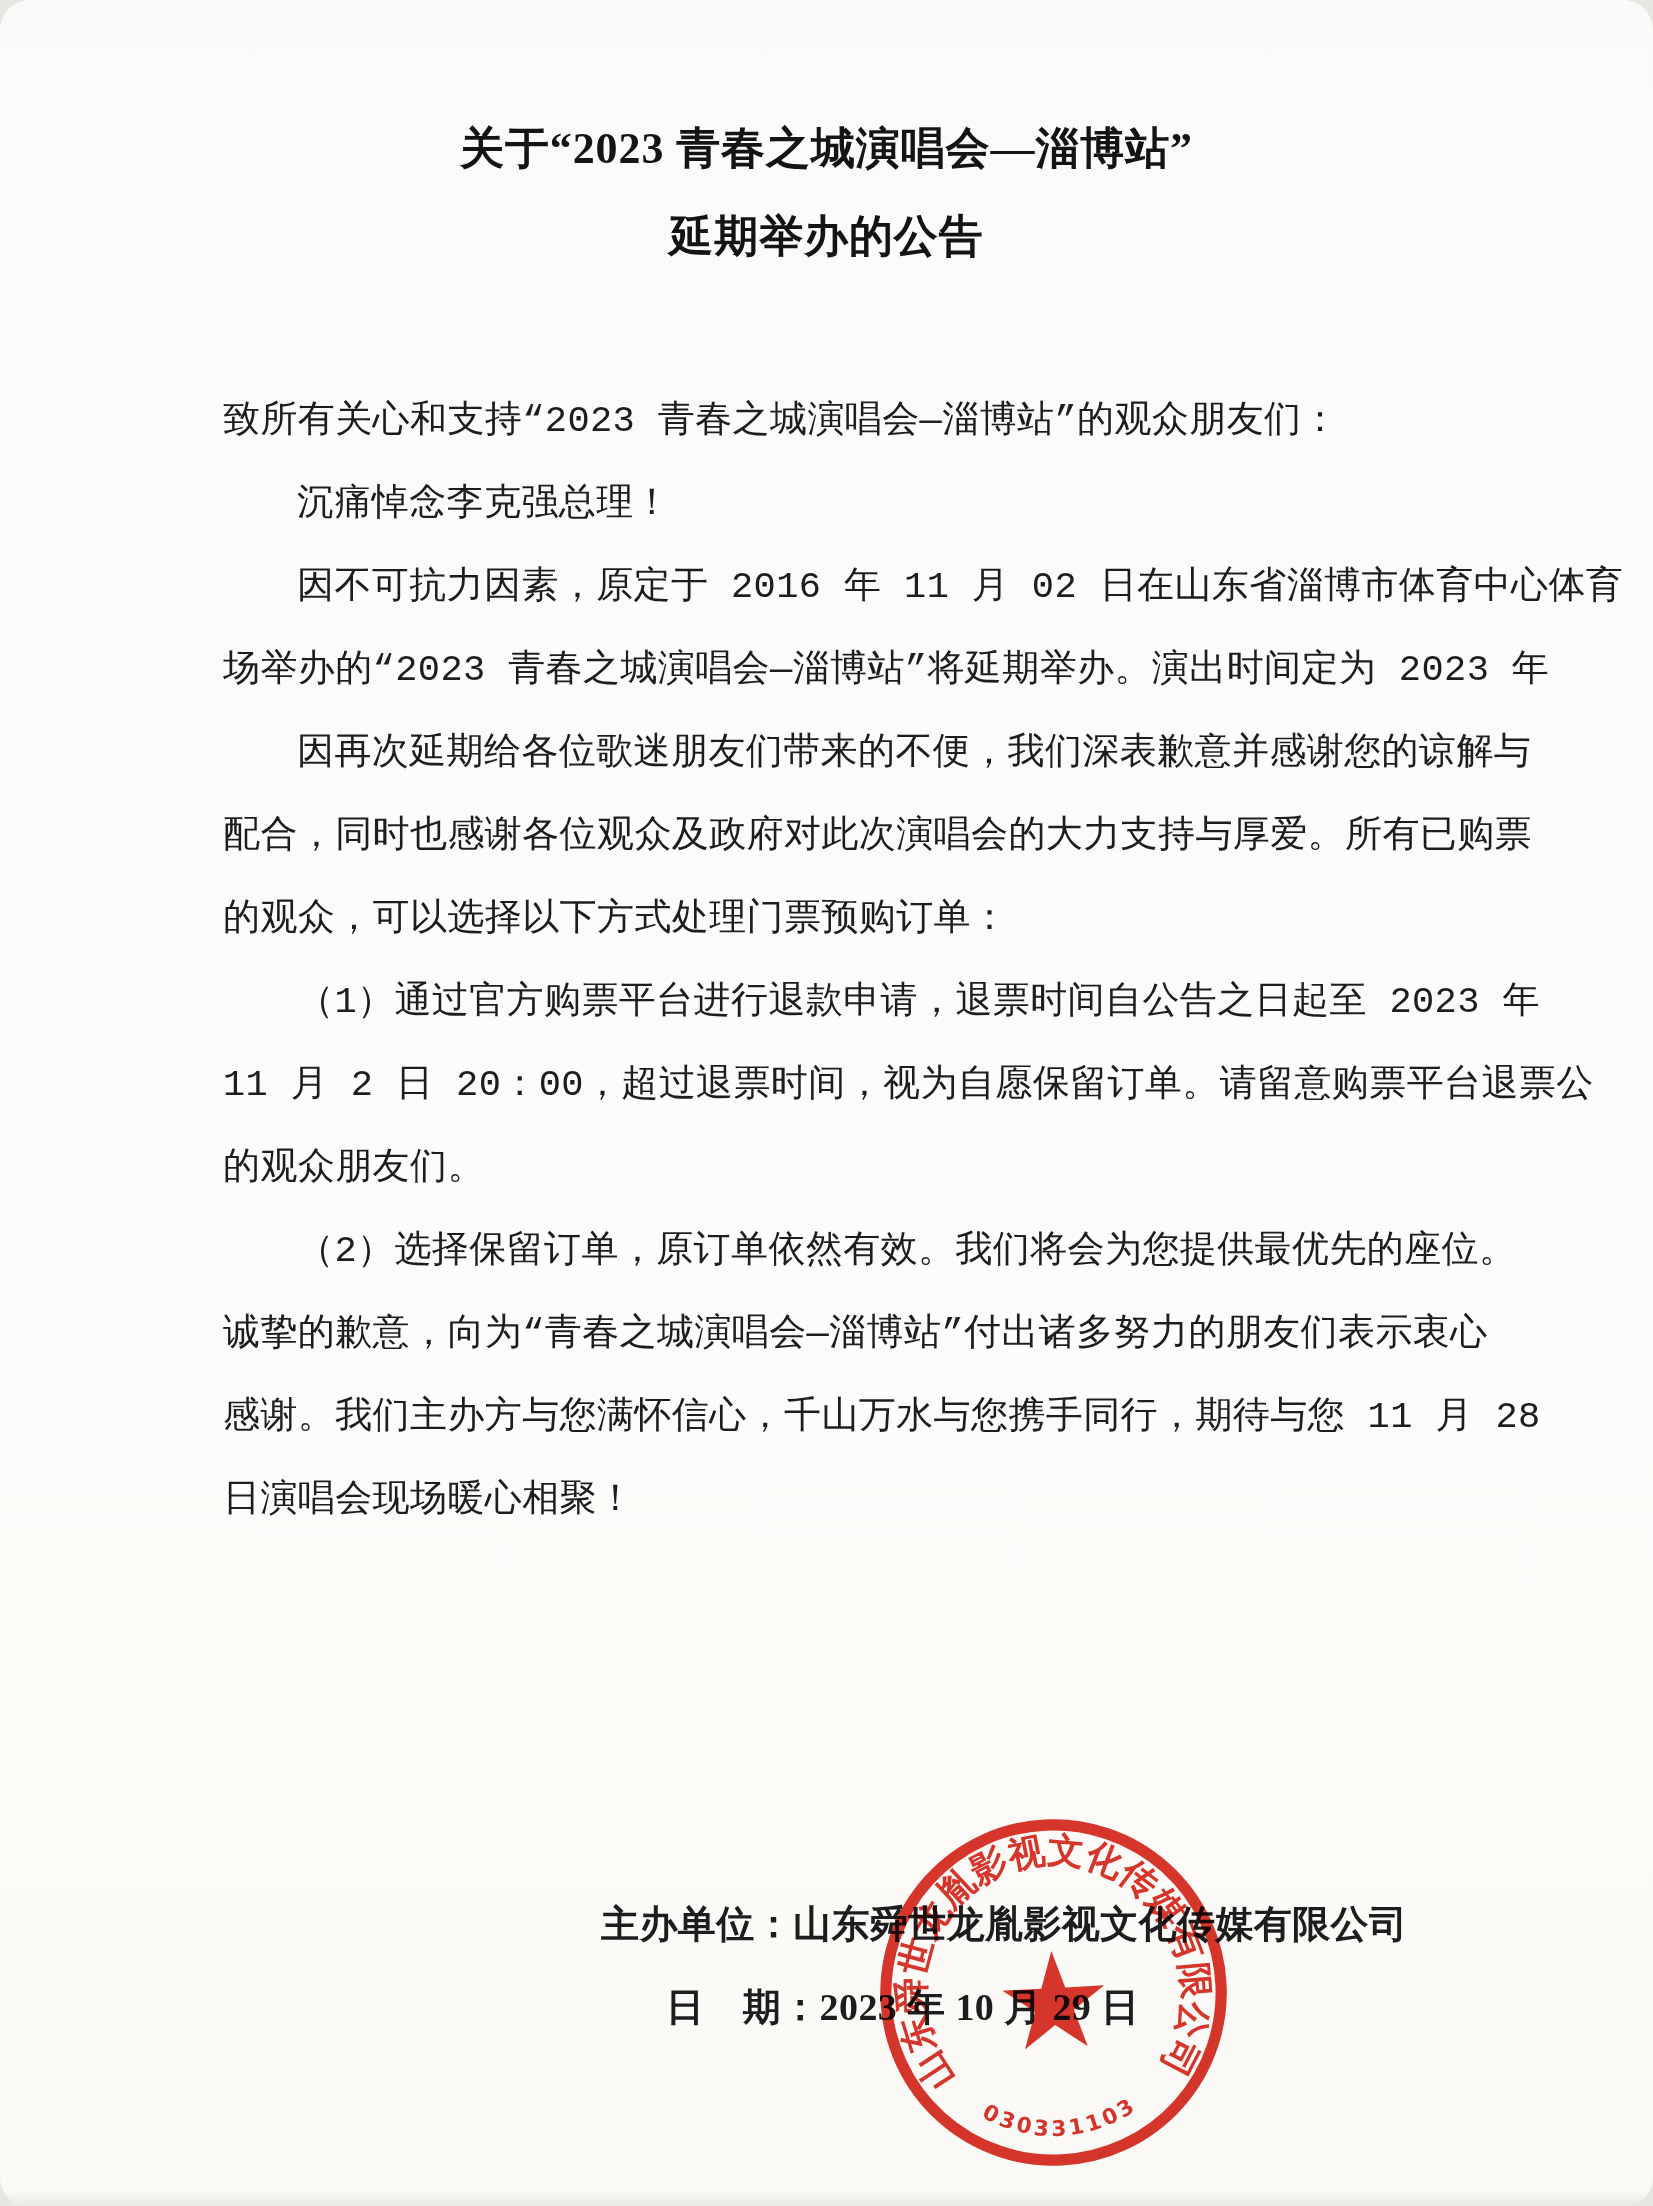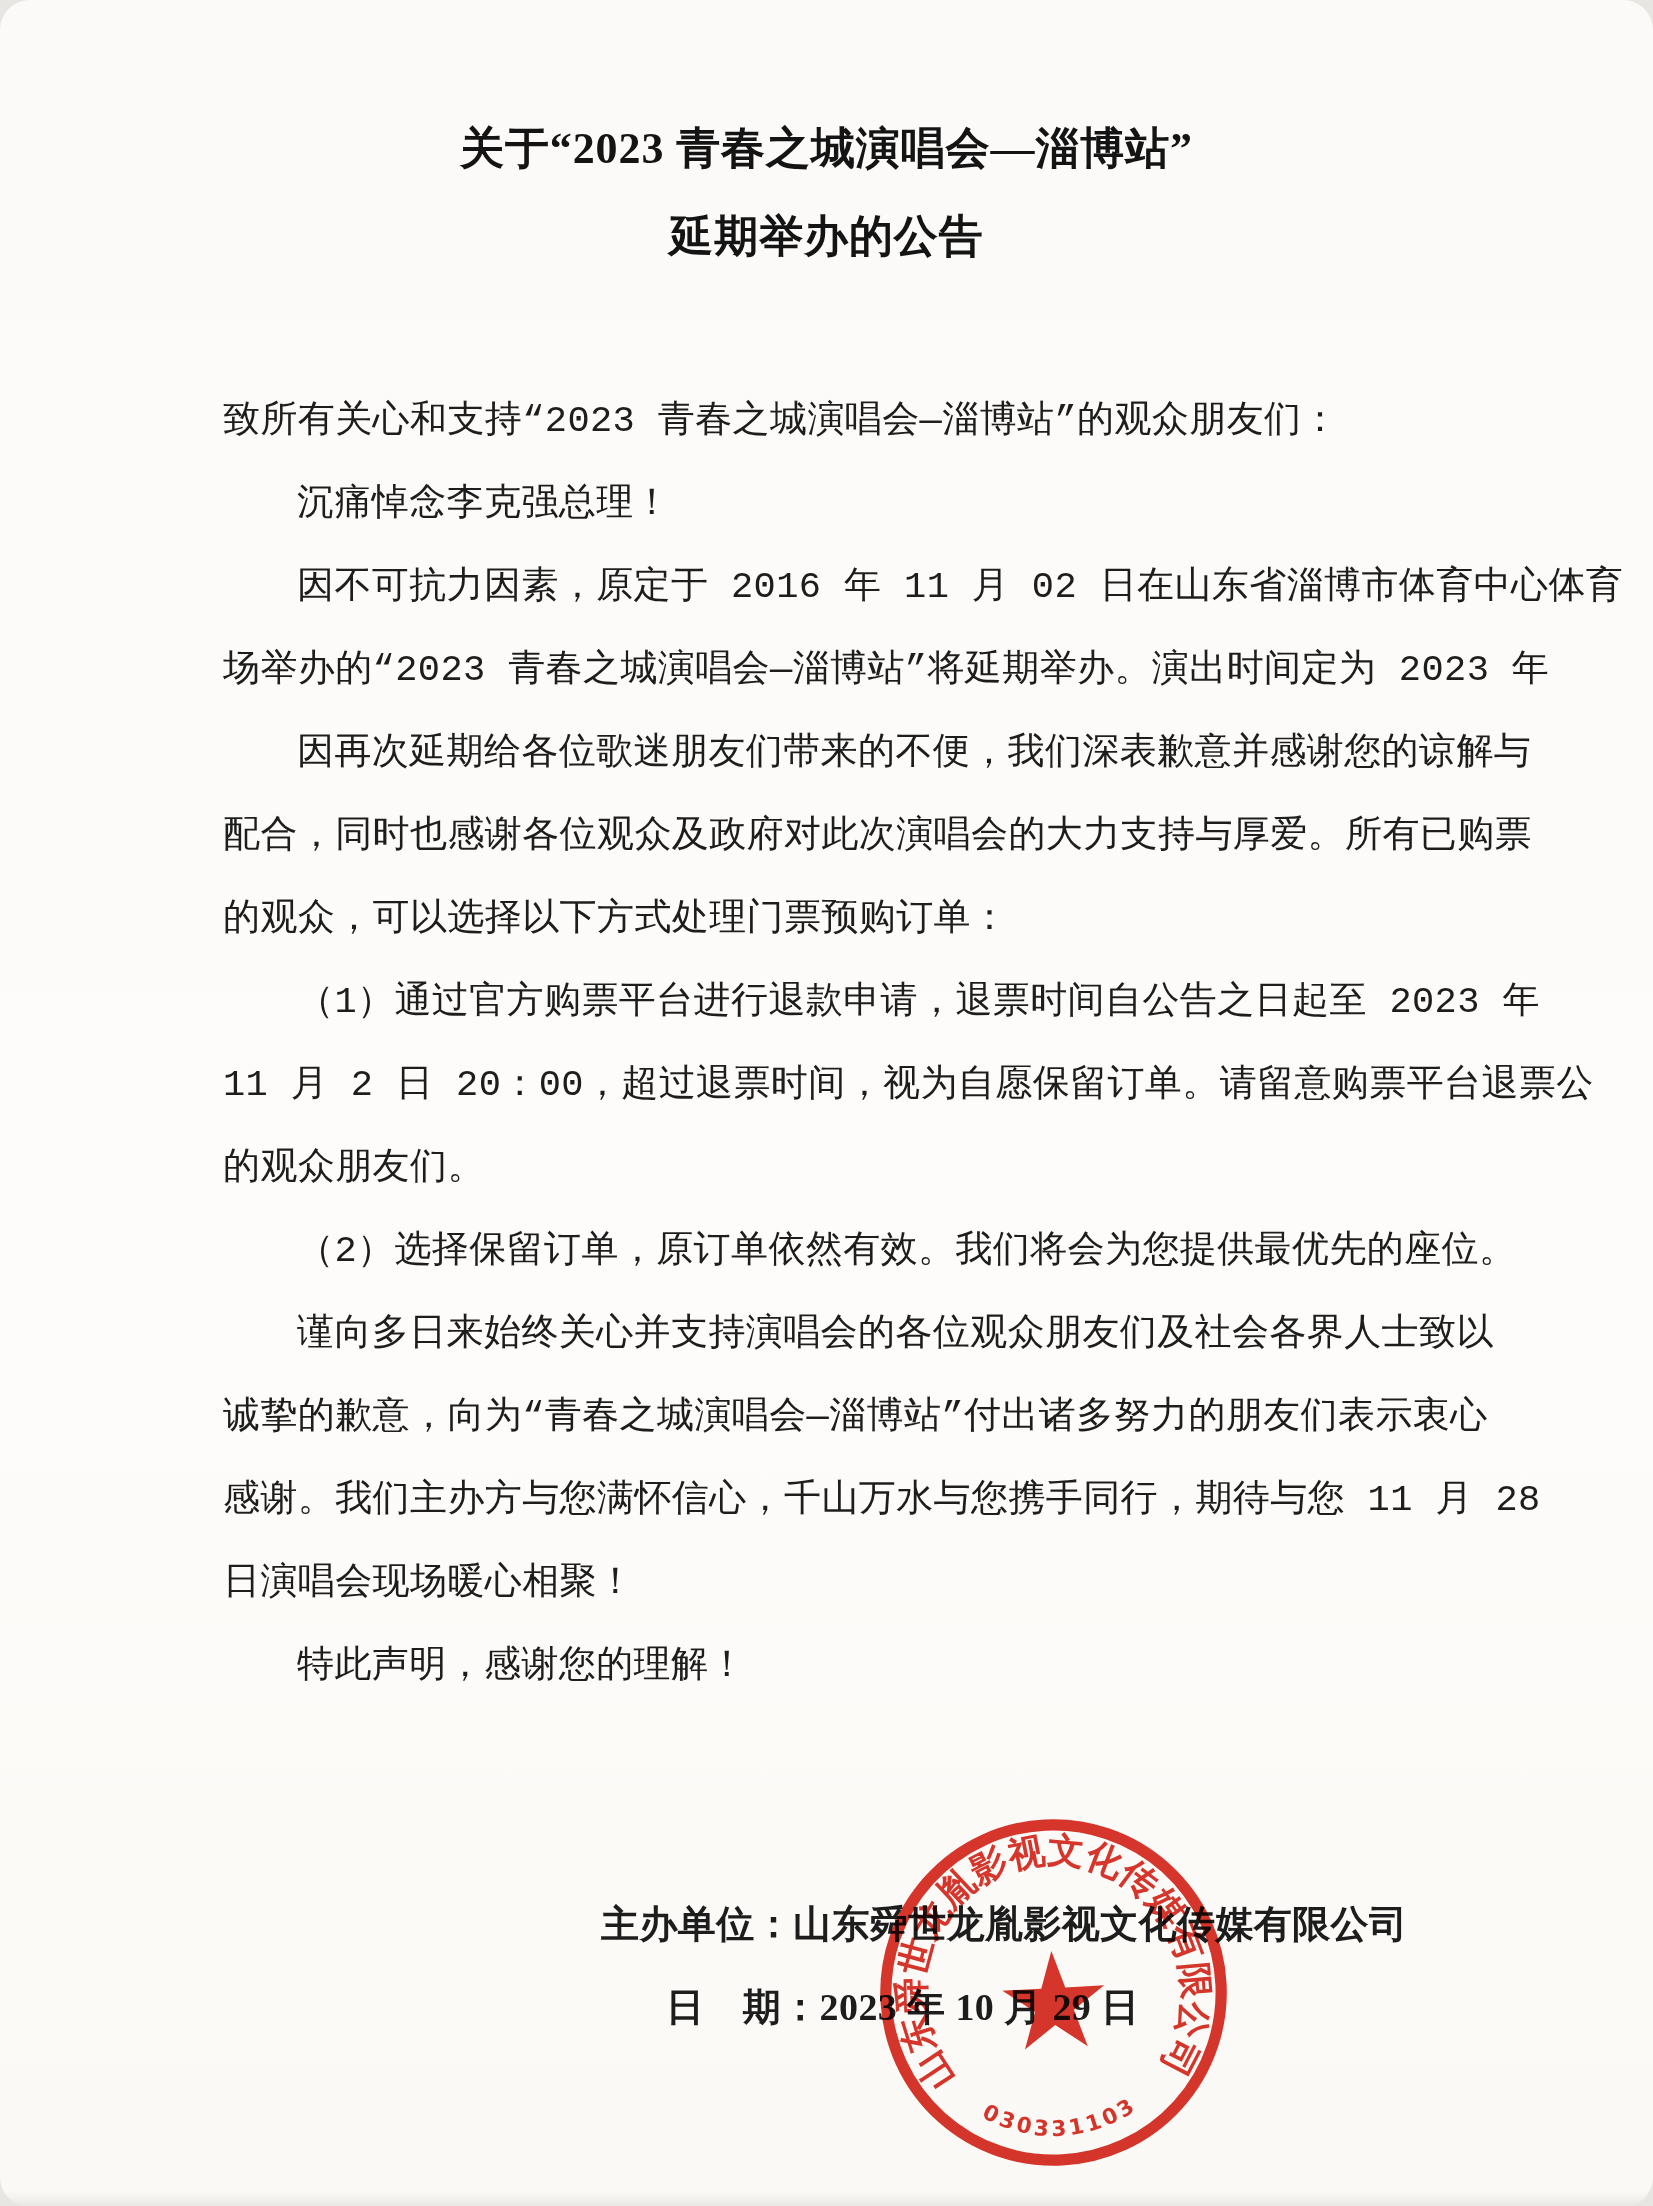--- a/index.html
+++ b/index.html
@@ -101,25 +101,23 @@
       <div class="line indent">沉痛悼念李克强总理！</div>
       <div class="line indent">因不可抗力因素，原定于 2016 年 11 月 02 日在山东省淄博市体育中心体育</div>
       <div class="line">场举办的“2023 青春之城演唱会—淄博站”将延期举办。演出时间定为 2023 年</div>
       <div class="line indent">因再次延期给各位歌迷朋友们带来的不便，我们深表歉意并感谢您的谅解与</div>
       <div class="line">配合，同时也感谢各位观众及政府对此次演唱会的大力支持与厚爱。所有已购票</div>
       <div class="line">的观众，可以选择以下方式处理门票预购订单：</div>
       <div class="line indent">（1）通过官方购票平台进行退款申请，退票时间自公告之日起至 2023 年</div>
       <div class="line">11 月 2 日 20：00，超过退票时间，视为自愿保留订单。请留意购票平台退票公</div>
       <div class="line">的观众朋友们。</div>
       <div class="line indent">（2）选择保留订单，原订单依然有效。我们将会为您提供最优先的座位。</div>
-      <div class="line indent">谨向多日来始终关心并支持演唱会的各位观众朋友们及社会各界人士致以</div>
       <div class="line">诚挚的歉意，向为“青春之城演唱会—淄博站”付出诸多努力的朋友们表示衷心</div>
       <div class="line">感谢。我们主办方与您满怀信心，千山万水与您携手同行，期待与您 11 月 28</div>
       <div class="line">日演唱会现场暖心相聚！</div>
-      <div class="line indent">特此声明，感谢您的理解！</div>
     </div>
 
   <div class="sig-line sig-host"><span>主办单位：</span><span>山东舜世龙胤影视文化传媒有限公司</span></div>
 
   <div class="sig-line sig-date"><span>日　期：</span><span>2023 年 10 月 29 日</span></div>
 
   <svg class="seal" viewBox="0 0 420 420" xmlns="http://www.w3.org/2000/svg" aria-hidden="true">
     <defs>
       <path id="ringPath" d="M 103.9 316.1 A 150 150 0 0 1 103.9 103.9 A 150 150 0 0 1 316.1 103.9 A 150 150 0 0 1 316.1 316.1" fill="none"></path>
       <path id="codePath" d="M 127 353.8 A 166 166 0 0 0 293 353.8" fill="none"></path>

